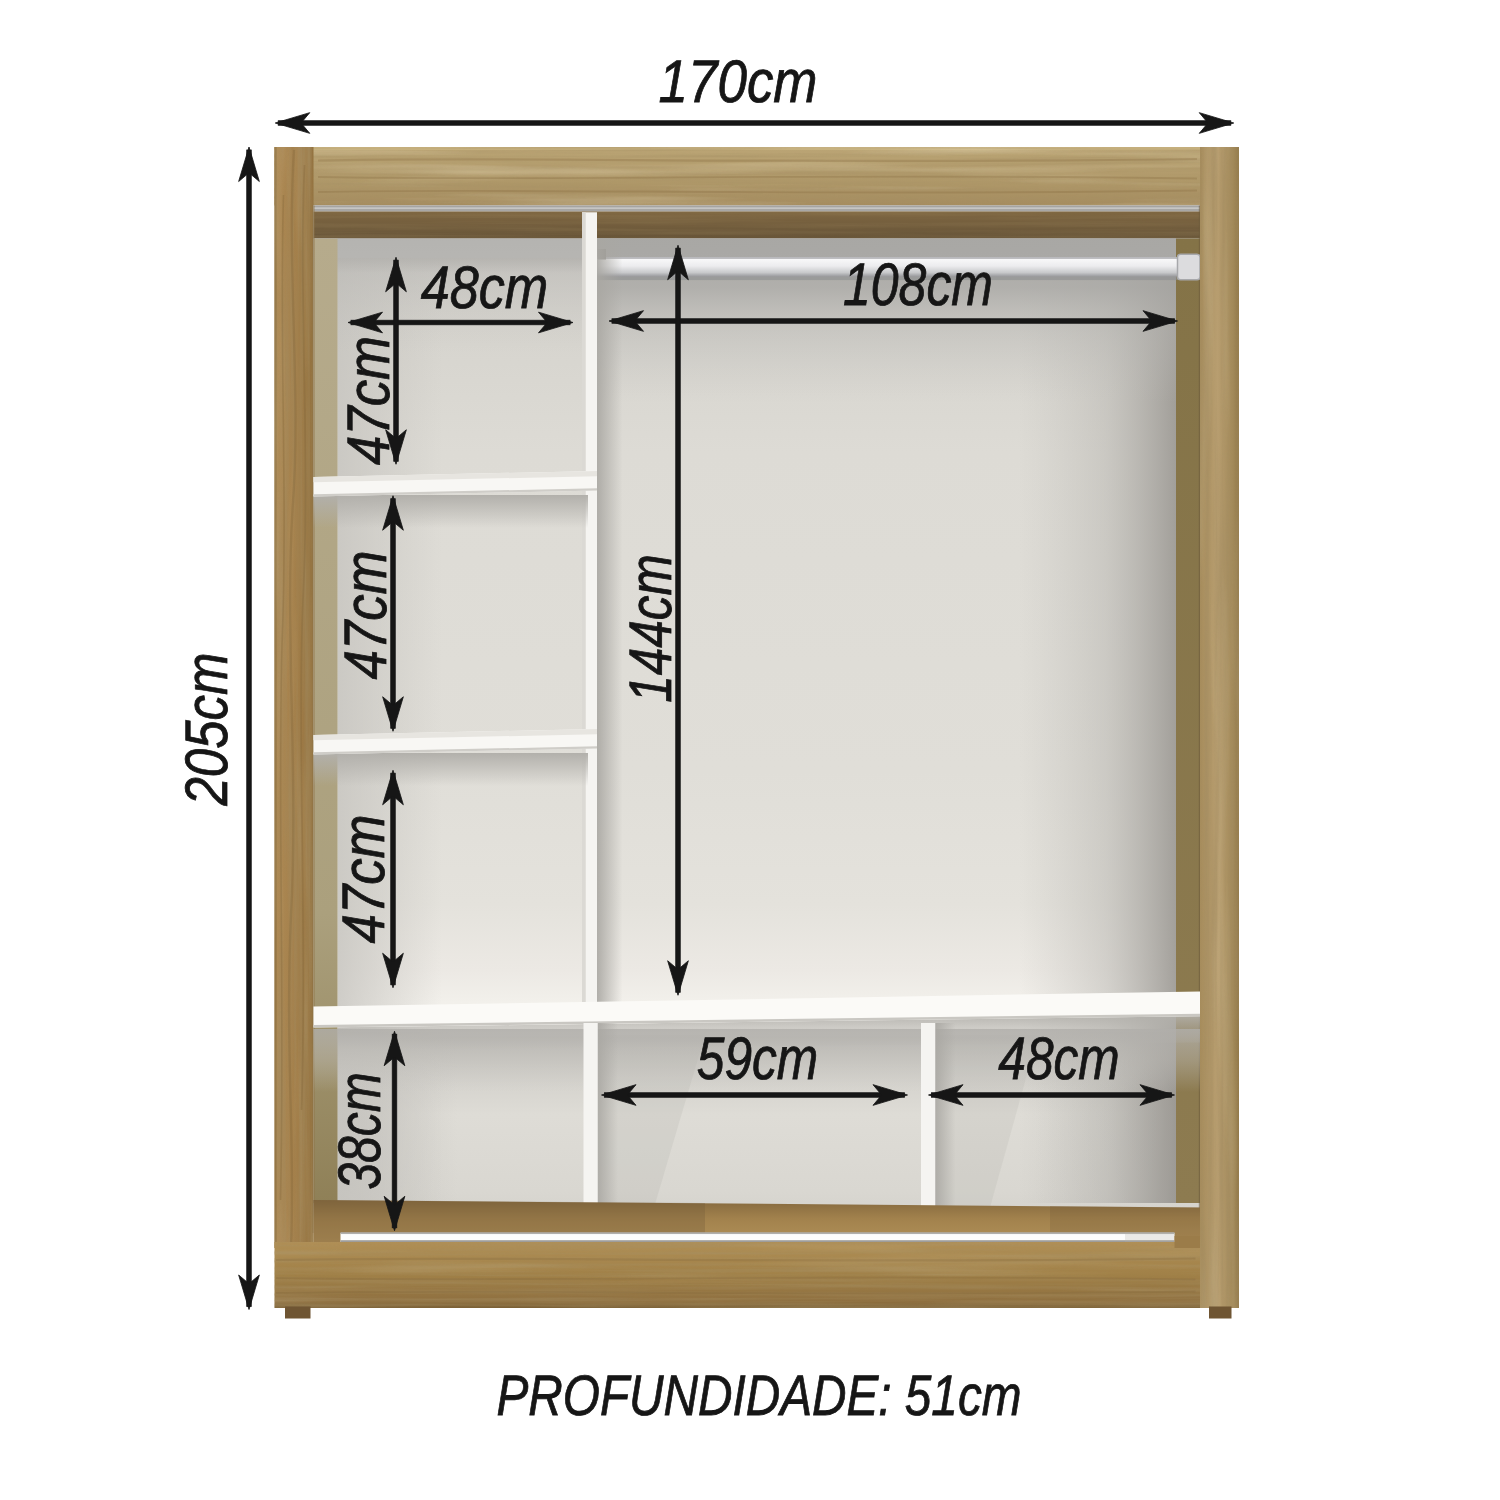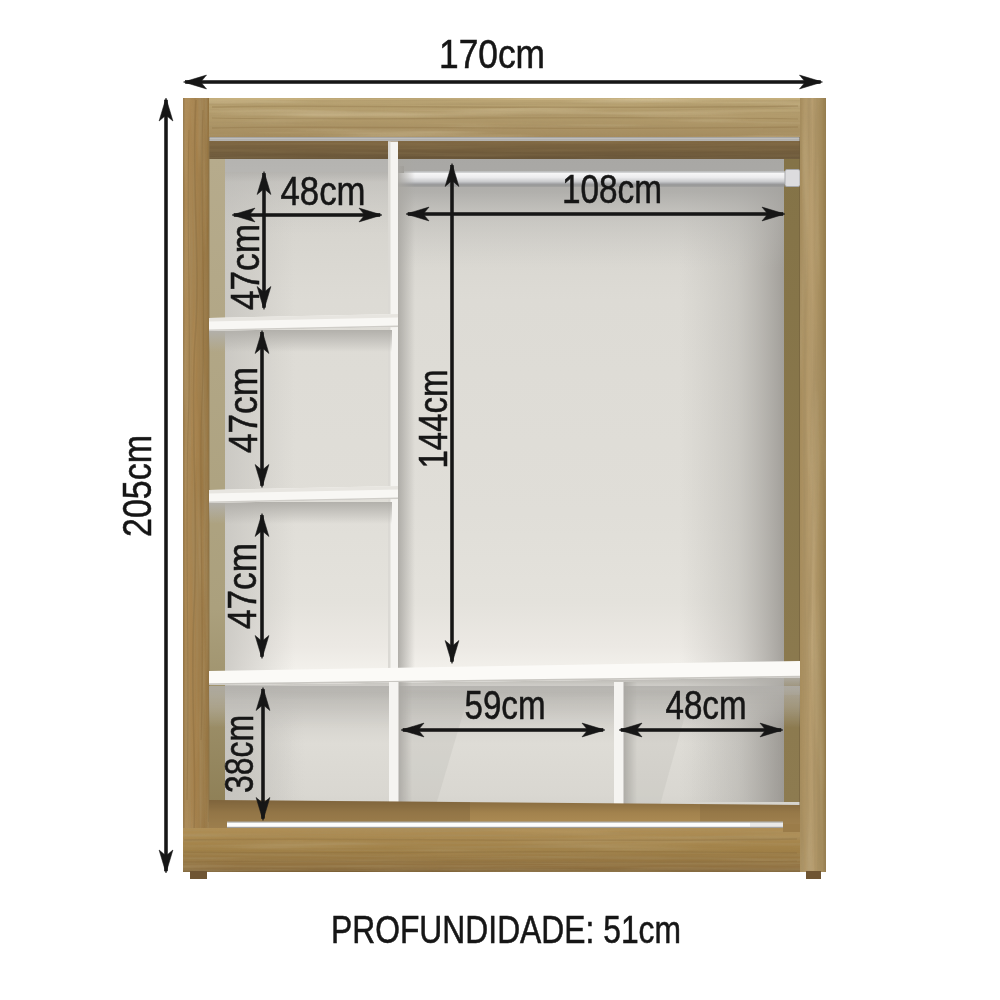--- a/index.html
+++ b/index.html
@@ -1,17 +1,17 @@
 <!DOCTYPE html>
 <html><head>
 <meta charset="utf-8">
 <style>
   html,body{margin:0;padding:0;background:#ffffff;}
   #stage{position:relative;width:875px;height:1000px;background:#fff;overflow:hidden;
-         font-family:"Liberation Sans", sans-serif;}
+         font-family:"Liberation Sans", sans-serif;font-style:italic;}
   svg{position:absolute;left:0;top:0;}
 </style>
 </head>
 <body>
 <div id="stage">
 <svg width="1000" height="1000" viewBox="0 0 1000 1000">
   <defs>
     <linearGradient id="woodTop" x1="0" y1="0" x2="0" y2="1">
       <stop offset="0" stop-color="#bba575"></stop>
       <stop offset="0.55" stop-color="#b0996a"></stop>

